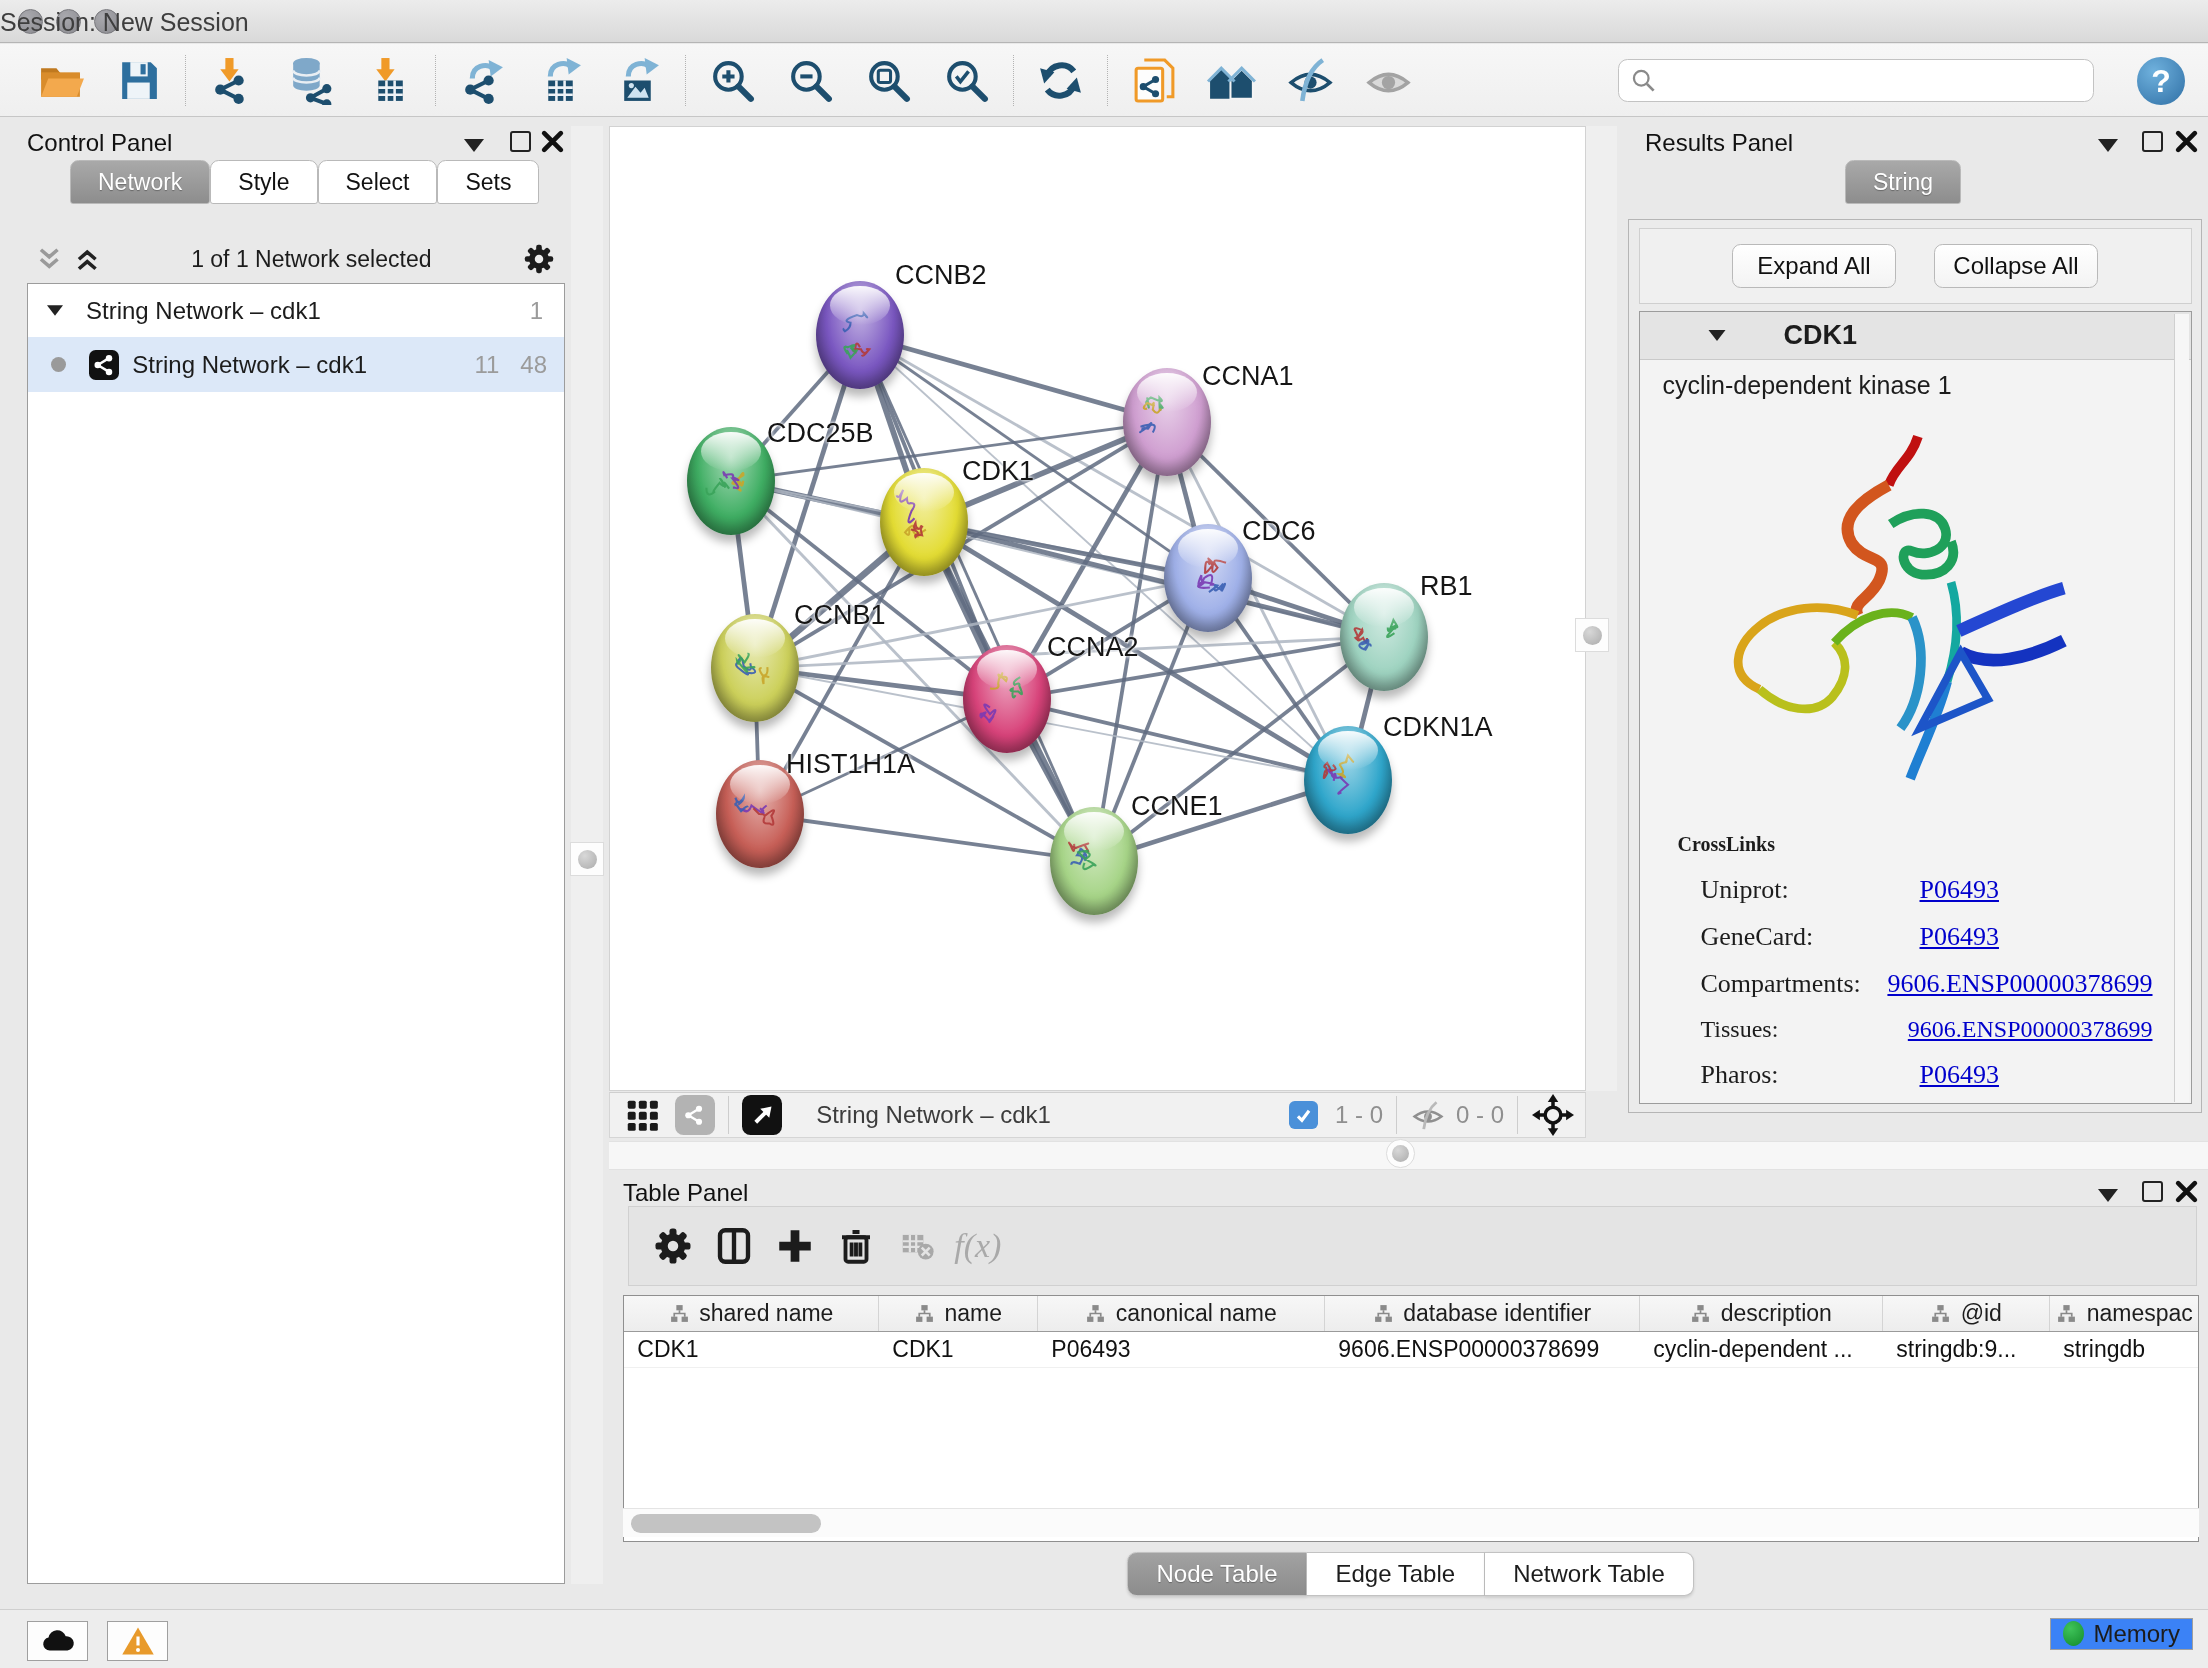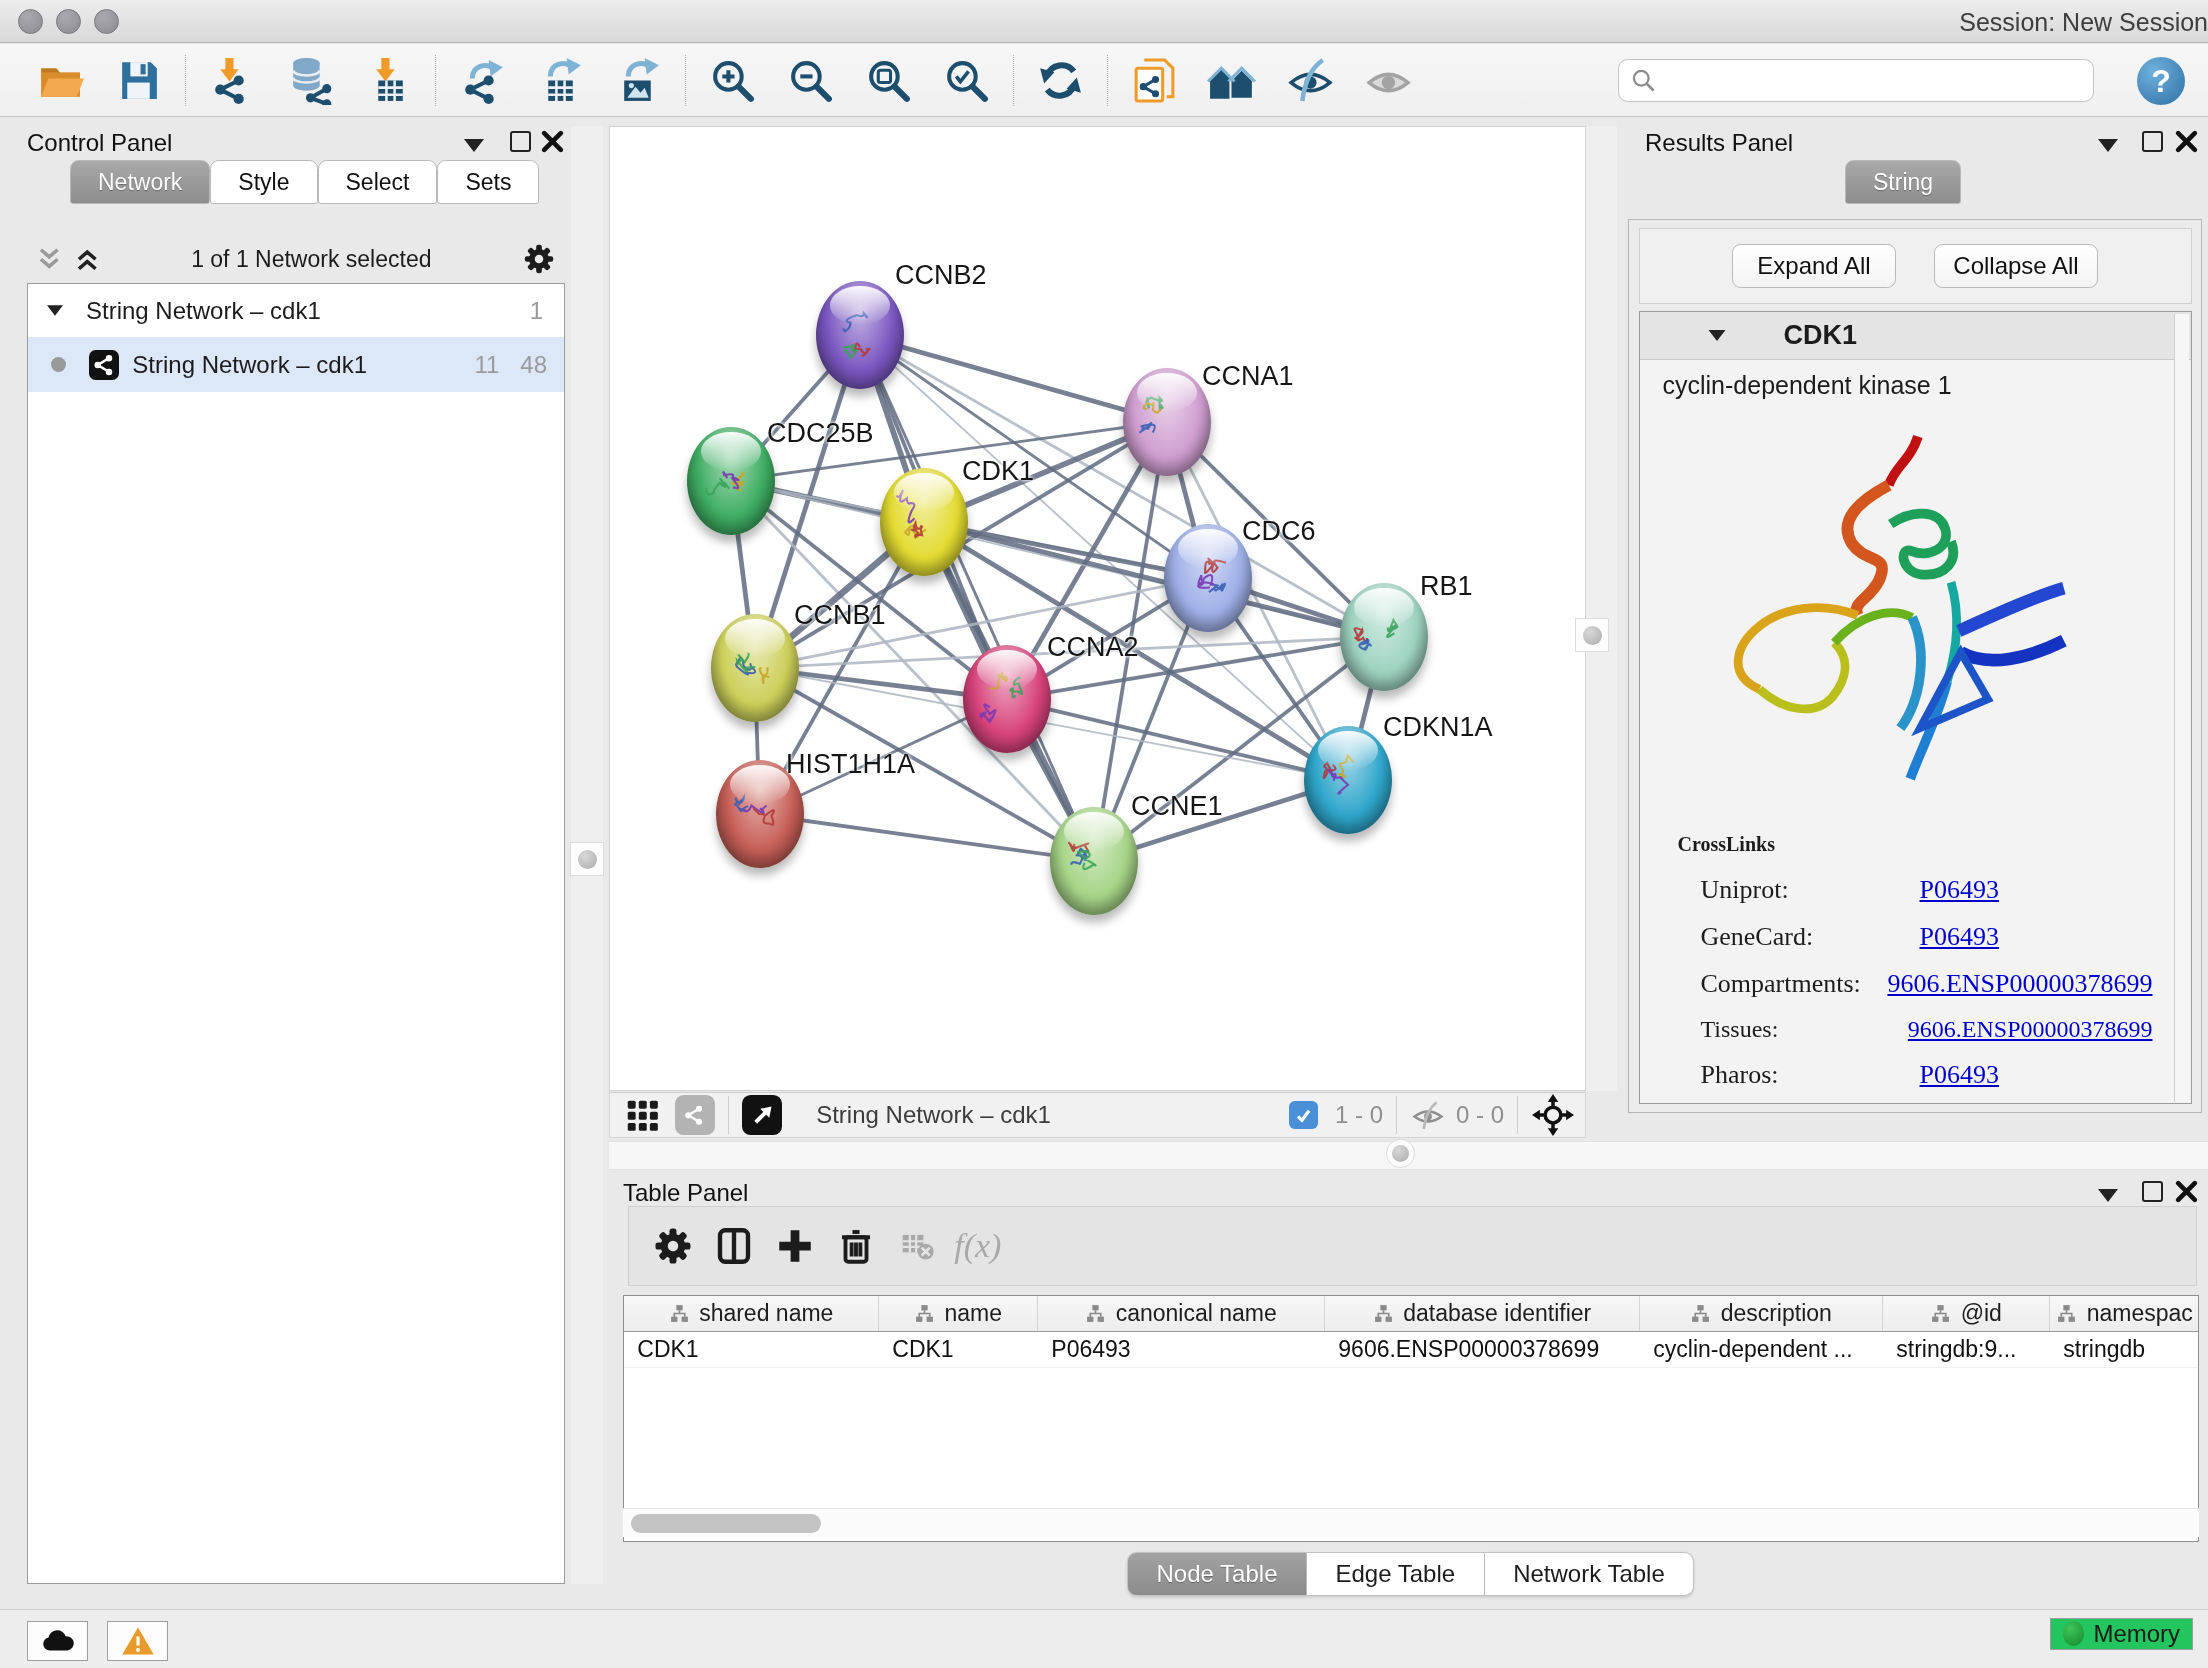--- a/index.html
+++ b/index.html
@@ -5,21 +5,21 @@
   html,body{margin:0;padding:0;background:#e9e9e9;}
   *{box-sizing:border-box;}
   #root{position:relative;width:2208px;height:1668px;background:#e9e9e9;
         font-family:"Liberation Sans","DejaVu Sans",sans-serif;color:#1c1c1c;overflow:hidden;}
 
   
   .titlebar{position:absolute;left:0;top:0;width:2208px;height:43px;
     background:linear-gradient(#ececec,#d9d9d9);border-bottom:1px solid #b5b5b5;}
   .tlight{position:absolute;top:8.6px;width:25px;height:25px;border-radius:50%;
     background:radial-gradient(circle at 35% 30%,#a9a9ae,#8b8b90);border:1px solid #77777c;}
-  .wtitle{position:absolute;left:0;right:0;top:7.6px;text-align:right;font-size:25px;color:#3e3e3e;padding-left:20px;}
+  .wtitle{position:absolute;left:0;right:0;top:7.6px;text-align:left;font-size:25px;color:#3e3e3e;}
 
   
   .toolbar{position:absolute;left:0;top:44px;width:2208px;height:73px;
     background:linear-gradient(#f7f7f7,#efefef);border-bottom:1px solid #c6c6c6;
     display:flex;align-items:center;padding-left:21px;}
   .tbtn{width:78px;height:63px;display:flex;align-items:center;justify-content:center;flex:0 0 auto;}
   .tsep{width:0;height:51px;border-left:1.9px dotted #b3b3b3;margin:0 7.6px;flex:0 0 auto;}
   .searchbox{position:absolute;right:114px;top:15px;width:476px;height:43px;background:#fff;
     border:1px solid #c3c3c3;border-radius:9.5px;display:flex;align-items:center;padding:0 11.4px;}
   .searchbox input{border:none;outline:none;flex:1;font-size:23px;font-family:inherit;background:transparent;}
@@ -90,21 +90,21 @@
   .btab{height:44px;padding:0 28.5px;display:flex;align-items:center;font-size:24px;background:#fff;
     border:1px solid #c2c2c2;border-left:none;box-shadow:0 1.9px 2.9px rgba(0,0,0,.12);}
   .btab:first-child{border-left:1px solid #c2c2c2;border-radius:9.5px 0 0 9.5px;}
   .btab:last-child{border-radius:0 9.5px 9.5px 0;}
   .btab.sel{background:linear-gradient(#a2a2a2,#8c8c8c);color:#fff;text-shadow:0 1px 1px rgba(0,0,0,.3);}
 
   
   .statusbar{position:absolute;left:0;top:1609px;width:2208px;height:59px;background:#ededed;border-top:1px solid #cfcfcf;}
   .sbtn{position:absolute;top:11.4px;width:61px;height:40px;background:#fdfdfd;border:1.9px solid #9f9f9f;
     display:flex;align-items:center;justify-content:center;}
-  .membtn{position:absolute;right:15px;top:7.6px;width:143px;height:32px;background:#22c55e;border:1.9px solid #9f9f9f;
+  .membtn{position:absolute;right:15px;top:7.6px;width:143px;height:32px;background:#3b82f6;border:1.9px solid #9f9f9f;
     display:flex;align-items:center;justify-content:center;gap:9.5px;font-size:24px;}
   .memdot{width:21px;height:25px;border-radius:50%;background:radial-gradient(circle at 35% 30%,#3fc45a,#128a2a);}
 </style>
 </head>
 <body>
 
 <div id="root">
 
   <div class="titlebar">
     <span class="tlight" style="left:18px"></span>

